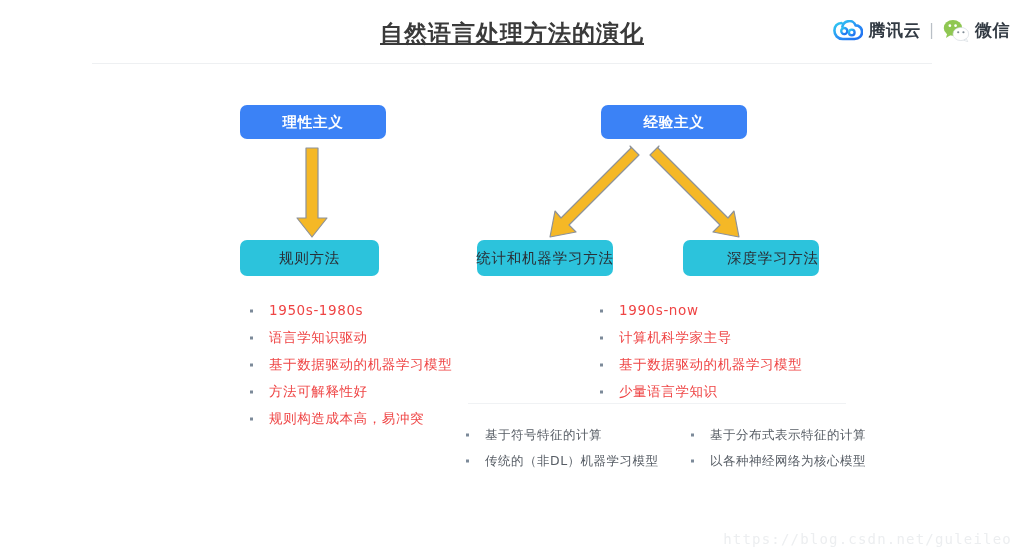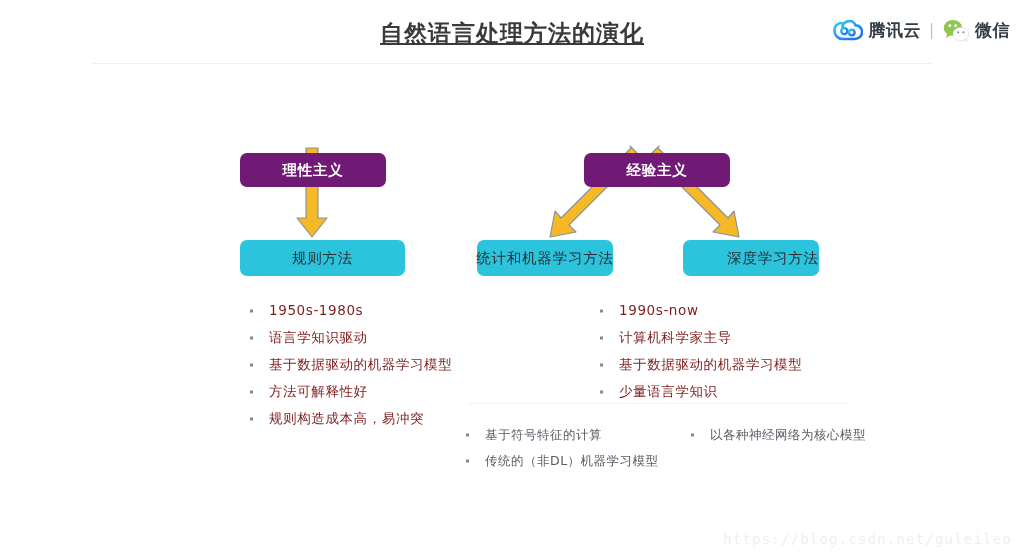--- a/index.html
+++ b/index.html
@@ -85,34 +85,33 @@
     box-sizing: border-box;
     display: flex;
     align-items: center;
     justify-content: center;
     border-radius: 7px;
     font-size: 14.5px;
     letter-spacing: 0.8px;
     white-space: nowrap;
   }
   .box-blue {
-    background: #701a75;
+    background: #3b82f6;
     color: #ffffff;
     font-weight: bold;
-    margin-top: 48px;
   }
   .box-cyan {
     background: #2cc3dc;
     color: #2a2f36;
     font-weight: normal;
   }
 
   #box-rationalism     { left: 240px; top: 105px; width: 146px; height: 34px; }
-  #box-empiricism      { left: 584px; top: 105px; width: 146px; height: 34px; }
-  #box-rule-method     { left: 240px; top: 240px; width: 165px; height: 36px; }
+  #box-empiricism      { left: 601px; top: 105px; width: 146px; height: 34px; }
+  #box-rule-method     { left: 240px; top: 240px; width: 139px; height: 36px; }
   #box-statistical-ml  { left: 477px; top: 240px; width: 136px; height: 36px; }
   #box-deep-learning   { left: 683px; top: 240px; width: 136px; height: 36px; padding-left: 44px; }
 
   
   .arrow-layer {
     position: absolute;
     left: 0;
     top: 0;
     width: 1024px;
     height: 557px;
@@ -122,21 +121,21 @@
   
   .bullet-list {
     position: absolute;
     list-style: none;
     margin: 0;
     padding: 0;
   }
   .bullet-list li {
     position: relative;
     padding-left: 23px;
-    color: #7f1d1d;
+    color: #ef4444;
     white-space: nowrap;
   }
   .bullet-list li::before {
     content: "";
     position: absolute;
     left: 4px;
     top: 50%;
     transform: translateY(-50%);
     width: 3px;
     height: 3px;
@@ -269,18 +268,19 @@
   </ul>
 
   <div class="mid-divider"></div>
 
   <ul class="bullet-list list-sub" id="list-statistical">
     <li>基于符号特征的计算</li>
     <li>传统的（非DL）机器学习模型</li>
   </ul>
 
   <ul class="bullet-list list-sub" id="list-deeplearning">
+    <li>基于分布式表示特征的计算</li>
     <li>以各种神经网络为核心模型</li>
   </ul>
 
   <div class="watermark">https://blog.csdn.net/guleileo</div>
 
 </div>
 
 </body></html>

